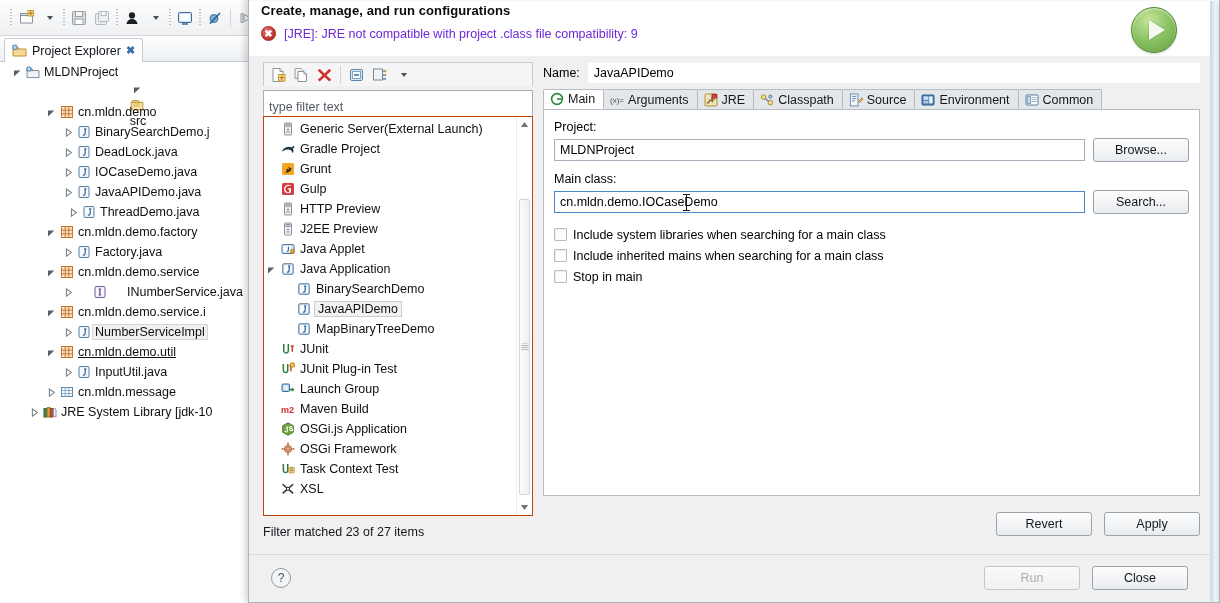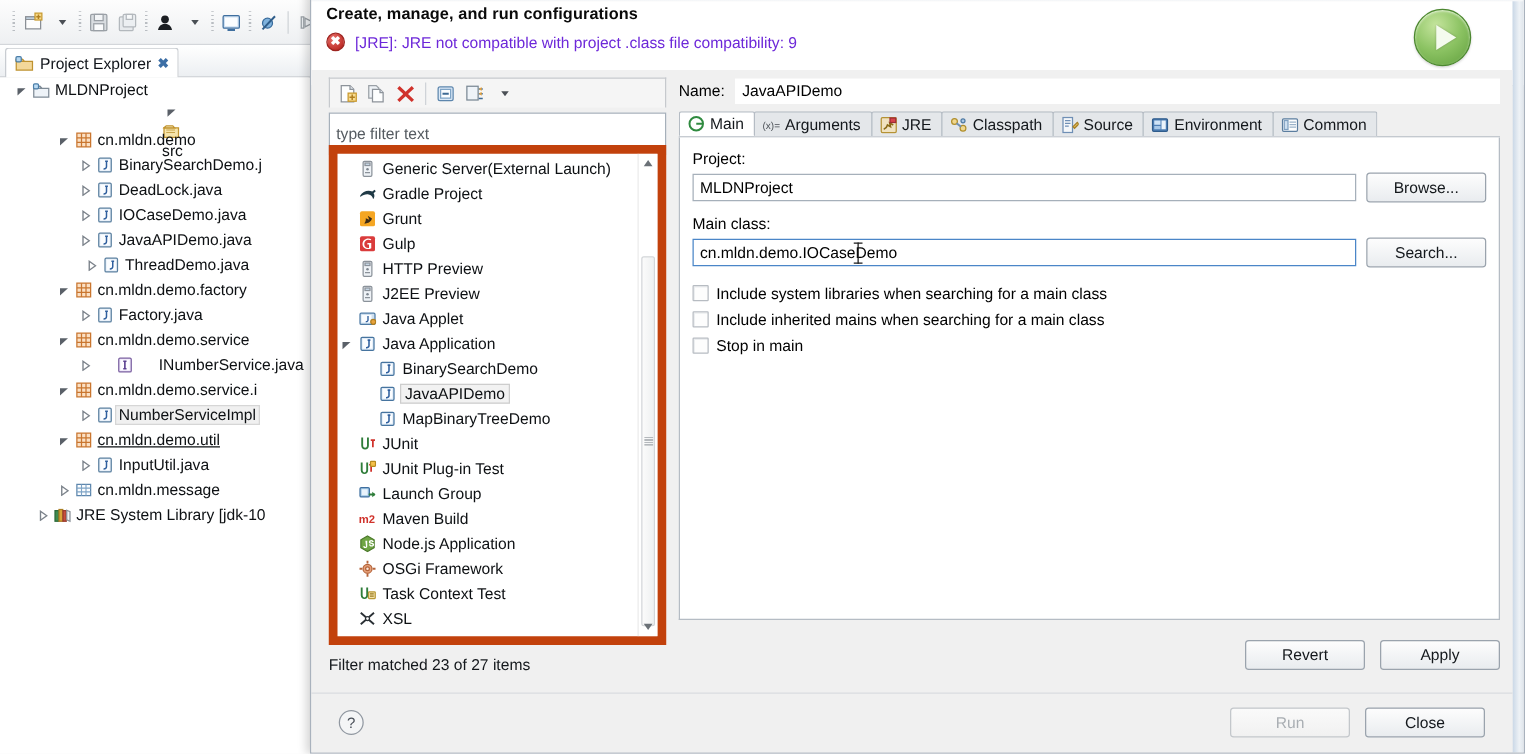--- a/index.html
+++ b/index.html
@@ -149,21 +149,21 @@
     display:flex; align-items:center; gap:3px; padding:0 4px;
   }
   .cfg-tb-btn { width:20px;height:20px;display:flex;align-items:center;justify-content:center; }
   .cfg-filter {
     height:34px; margin-top:4px; background:#fff;
     border:1px solid #a6b0ba; display:flex; align-items:center;
     padding:0 5px; font-size:12.5px; color:#555b61;
   }
   .cfg-list-wrap {
     position:absolute; left:0; right:0; top:54px; bottom:26px;
-    background:#fff; border:7px solid #c2410c; overflow:hidden;
+    background:#fff; border:1px solid #c2410c; overflow:hidden;
   }
   .cfg-list { position:absolute; left:0; top:2px; right:16px; }
   .crow {
     height:20px; display:flex; align-items:center;
     font-size:12.5px; color:#0d1013; white-space:nowrap;
   }
   .crow .ctw { width:14px;flex:0 0 14px;display:flex;align-items:center;justify-content:center; }
   .crow .cic { width:20px;flex:0 0 20px;display:flex;align-items:center;justify-content:center; }
   .crow.child { padding-left:30px; }
   .crow .clabel { padding-left:2px; }
@@ -880,21 +880,21 @@
             </div>
             <div class="crow">
               <span class="ctw"></span>
               <span class="cic">
                 <svg width="14" height="14" viewBox="0 0 14 14">
                   <path d="M7 .8l5.3 3v6.4L7 13.2 1.7 10.2V3.8z" fill="#6fa544" stroke="#4c7a2c"></path>
                   <path d="M5.3 4.6h1.5v4.4c0 1-.7 1.5-1.8 1.4-.9-.1-1.4-.6-1.5-1.5h1.3c.1.4.3.6.6.6s.4-.2.4-.6z" fill="#fff"></path>
                   <path d="M8.2 7.3c.1 1.3.8 1.9 2.1 1.9 1.2 0 2-.6 2-1.5 0-.8-.5-1.2-1.7-1.5l-.7-.2c-.4-.1-.6-.2-.6-.5s.3-.5.7-.5.7.2.7.6h1.3c-.1-1.1-.8-1.7-2-1.7s-1.9.6-1.9 1.6c0 .8.5 1.2 1.6 1.5l.7.2c.5.1.7.3.7.5 0 .3-.3.5-.8.5s-.8-.2-.9-.7z" fill="#fff"></path>
                 </svg>
               </span>
-              <span class="clabel">Node.js Application</span>
+              <span class="clabel">OSGi.js Application</span>
             </div>
             <div class="crow">
               <span class="ctw"></span>
               <span class="cic">
                 <svg width="14" height="14" viewBox="0 0 14 14">
                   <circle cx="7" cy="7" r="3.6" fill="#e6a27c" stroke="#b5643a"></circle>
                   <circle cx="7" cy="7" r="1.5" fill="#fbe7da" stroke="#b5643a"></circle>
                   <path d="M7 .6v2.2M7 11.2v2.2M.6 7h2.2M11.2 7h2.2" stroke="#b5643a" stroke-width="1.5"></path>
                 </svg>
               </span>

